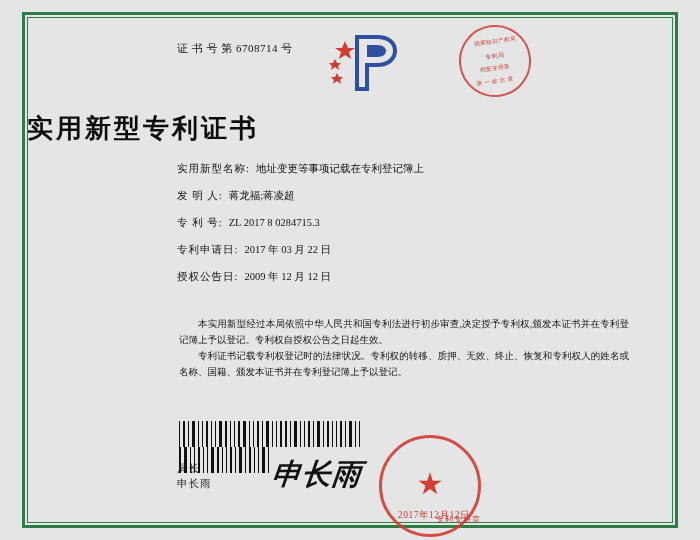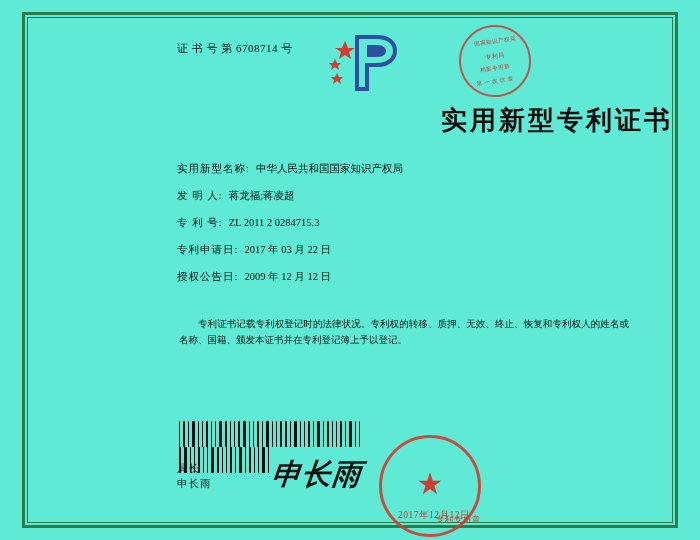--- a/index.html
+++ b/index.html
@@ -11,21 +11,21 @@
     width: 700px;
     height: 540px;
     font-family: "Liberation Serif", serif;
     color: #1a1a1a;
     overflow: hidden;
   }
   .page {
     position: relative;
     width: 700px;
     height: 540px;
-    background: #5eead4;
+    background: #e5e5e5;
   }
   
   .border-outer {
     position: absolute;
     left: 22px;
     top: 12px;
     width: 656px;
     height: 516px;
     border: 3px solid #2f7d46;
     box-sizing: border-box;
@@ -92,23 +92,23 @@
     transform: rotate(-8deg);
   }
   .seal-top .t1 { top: 12px; }
   .seal-top .t2 { top: 27px; font-size: 6px; }
   .seal-top .t3 { top: 39px; }
   .seal-top .t4 { top: 52px; font-size: 5.5px; }
 
   .title {
     position: absolute;
     left: 0;
-    top: 86px;
+    top: 94px;
     width: 646px;
-    text-align: right;
+    text-align: left;
     font-size: 26px;
     font-weight: bold;
     letter-spacing: 3px;
     color: #0d0d0d;
   }
   .fields {
     position: absolute;
     left: 150px;
     top: 138px;
     width: 470px;
@@ -272,37 +272,38 @@
       <div class="txt t1">国家知识产权局</div>
       <div class="txt t2">专利局</div>
       <div class="txt t3">档案专用章</div>
       <div class="txt t4">第 一 收 讫 章</div>
     </div>
 
     <div class="title">实用新型专利证书</div>
 
     <div class="fields">
       <div class="field">
-        <span class="lab">实用新型名称:</span><span class="val">中华人民共和国国家知识产权局</span>
+        <span class="lab">实用新型名称:</span><span class="val">地址变更等事项记载在专利登记簿上</span>
       </div>
       <div class="field">
         <span class="lab">发  明  人:</span><span class="val">蒋龙福;蒋凌超</span>
       </div>
       <div class="field">
-        <span class="lab">专   利   号:</span><span class="val">ZL 2011 2 0284715.3</span>
+        <span class="lab">专   利   号:</span><span class="val">ZL 2017 8 0284715.3</span>
       </div>
       <div class="field">
         <span class="lab">专利申请日:</span><span class="val">2017 年 03 月 22 日</span>
       </div>
       <div class="field">
         <span class="lab">授权公告日:</span><span class="val">2009 年 12 月 12 日</span>
       </div>
     </div>
 
     <div class="body-text">
+      <p>本实用新型经过本局依照中华人民共和国专利法进行初步审查,决定授予专利权,颁发本证书并在专利登记簿上予以登记。专利权自授权公告之日起生效。</p>
       <p>专利证书记载专利权登记时的法律状况。专利权的转移、质押、无效、终止、恢复和专利权人的姓名或名称、国籍、颁发本证书并在专利登记簿上予以登记。</p>
     </div>
 
     <div class="barcode"><i style="width:1px"></i><i style="width:1px;background:transparent"></i><i style="width:2px"></i><i style="width:1px;background:transparent"></i><i style="width:1px"></i><i style="width:1px;background:transparent"></i><i style="width:3px"></i><i style="width:1px;background:transparent"></i><i style="width:1px"></i><i style="width:1px;background:transparent"></i><i style="width:1px"></i><i style="width:1px;background:transparent"></i><i style="width:2px"></i><i style="width:1px;background:transparent"></i><i style="width:1px"></i><i style="width:1px;background:transparent"></i><i style="width:1px"></i><i style="width:1px;background:transparent"></i><i style="width:3px"></i><i style="width:1px;background:transparent"></i><i style="width:2px"></i><i style="width:1px;background:transparent"></i><i style="width:1px"></i><i style="width:1px;background:transparent"></i><i style="width:1px"></i><i style="width:1px;background:transparent"></i><i style="width:2px"></i><i style="width:1px;background:transparent"></i><i style="width:3px"></i><i style="width:1px;background:transparent"></i><i style="width:1px"></i><i style="width:1px;background:transparent"></i><i style="width:1px"></i><i style="width:1px;background:transparent"></i><i style="width:2px"></i><i style="width:1px;background:transparent"></i><i style="width:1px"></i><i style="width:1px;background:transparent"></i><i style="width:3px"></i><i style="width:1px;background:transparent"></i><i style="width:1px"></i><i style="width:1px;background:transparent"></i><i style="width:1px"></i><i style="width:1px;background:transparent"></i><i style="width:2px"></i><i style="width:1px;background:transparent"></i><i style="width:2px"></i><i style="width:1px;background:transparent"></i><i style="width:1px"></i><i style="width:1px;background:transparent"></i><i style="width:3px"></i><i style="width:1px;background:transparent"></i><i style="width:1px"></i><i style="width:1px;background:transparent"></i><i style="width:1px"></i><i style="width:1px;background:transparent"></i><i style="width:2px"></i><i style="width:1px;background:transparent"></i><i style="width:1px"></i><i style="width:1px;background:transparent"></i><i style="width:3px"></i><i style="width:1px;background:transparent"></i><i style="width:1px"></i><i style="width:1px;background:transparent"></i><i style="width:2px"></i><i style="width:1px;background:transparent"></i><i style="width:1px"></i><i style="width:1px;background:transparent"></i><i style="width:1px"></i><i style="width:1px;background:transparent"></i><i style="width:2px"></i><i style="width:1px;background:transparent"></i><i style="width:1px"></i><i style="width:1px;background:transparent"></i><i style="width:3px"></i><i style="width:1px;background:transparent"></i><i style="width:1px"></i><i style="width:1px;background:transparent"></i><i style="width:1px"></i><i style="width:1px;background:transparent"></i><i style="width:2px"></i><i style="width:1px;background:transparent"></i><i style="width:3px"></i><i style="width:1px;background:transparent"></i><i style="width:1px"></i><i style="width:1px;background:transparent"></i><i style="width:1px"></i><i style="width:1px;background:transparent"></i><i style="width:2px"></i><i style="width:1px;background:transparent"></i><i style="width:1px"></i><i style="width:1px;background:transparent"></i><i style="width:1px"></i><i style="width:1px;background:transparent"></i><i style="width:3px"></i><i style="width:1px;background:transparent"></i><i style="width:2px"></i><i style="width:1px;background:transparent"></i><i style="width:1px"></i><i style="width:1px;background:transparent"></i><i style="width:1px"></i><i style="width:1px;background:transparent"></i><i style="width:2px"></i><i style="width:1px;background:transparent"></i><i style="width:1px"></i><i style="width:1px;background:transparent"></i><i style="width:3px"></i><i style="width:1px;background:transparent"></i><i style="width:1px"></i><i style="width:1px;background:transparent"></i><i style="width:2px"></i><i style="width:1px;background:transparent"></i><i style="width:1px"></i><i style="width:1px;background:transparent"></i><i style="width:1px"></i><i style="width:1px;background:transparent"></i><i style="width:3px"></i><i style="width:1px;background:transparent"></i><i style="width:1px"></i><i style="width:1px;background:transparent"></i></div>
 
     <div class="director">
       <div>局长</div>
       <div>申长雨</div>
     </div>
 

